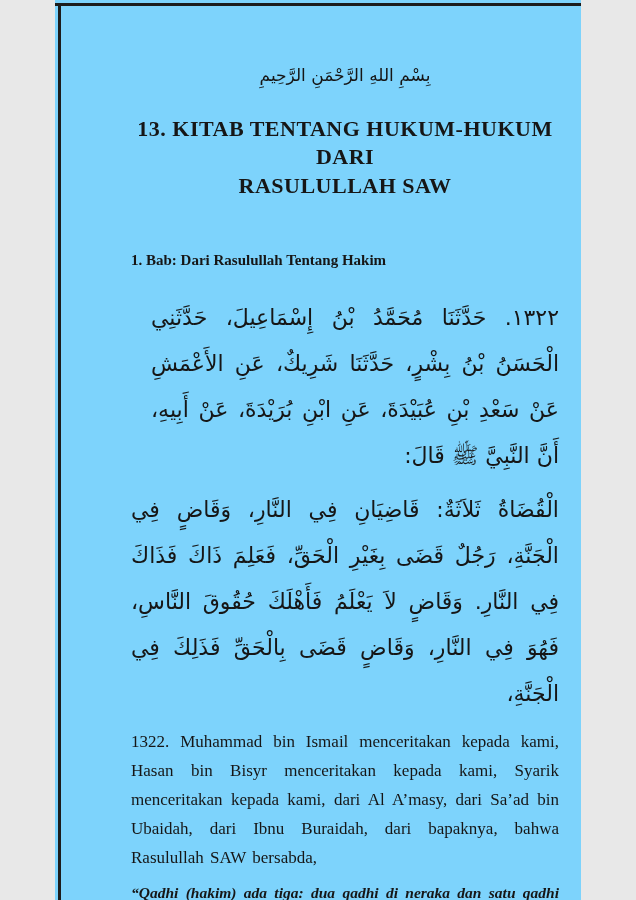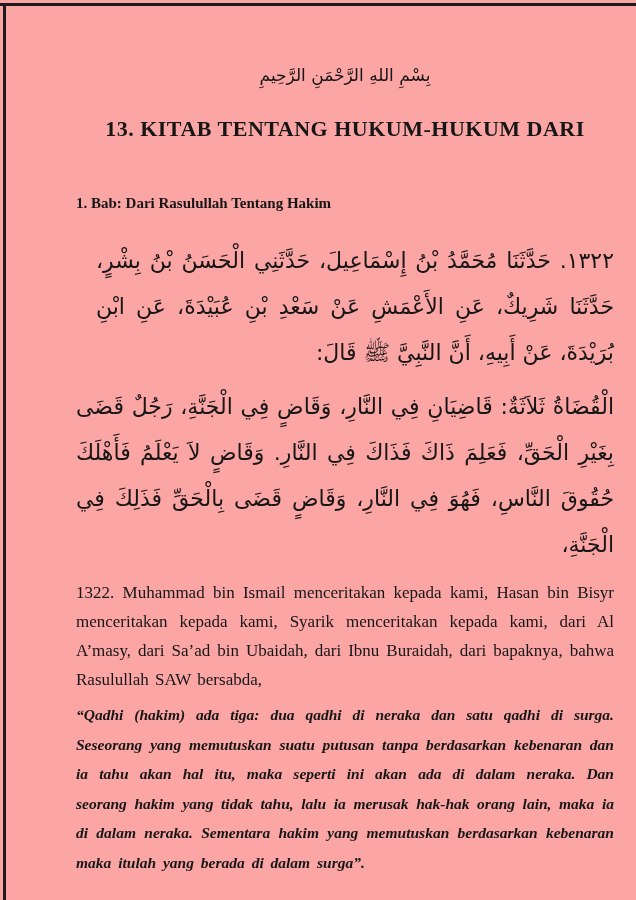--- a/index.html
+++ b/index.html
@@ -3,24 +3,24 @@
 <meta charset="utf-8">
 <style>
   html, body {
     margin: 0;
     padding: 0;
     background: #e8e8e8;
     font-family: "Liberation Serif", serif;
   }
   .page {
     position: relative;
-    width: 636px;
+    width: 526px;
     height: 900px;
     margin: 0 auto;
-    background: #fca5a5;
+    background: #7dd3fc;
     color: #161616;
     overflow: hidden;
     box-sizing: border-box;
   }
   
   .scan-border-top {
     position: absolute;
     top: 3px; left: 0;
     width: 100%; height: 3px;
     background: #1c1c1c;
@@ -107,20 +107,21 @@
   <div class="scan-border-top"></div>
   <div class="scan-border-left"></div>
 
   <div class="content">
 
     <div class="bismillah">بِسْمِ اللهِ الرَّحْمَنِ الرَّحِيمِ</div>
 
 
     <div class="chapter-heading">
       <span>13. KITAB TENTANG HUKUM-HUKUM DARI</span><br>
+      <span>RASULULLAH SAW</span>
     </div>
 
     <div class="bab-heading">1. Bab: Dari Rasulullah Tentang Hakim</div>
 
     <div class="arabic-block arabic-sanad">١٣٢٢. حَدَّثَنَا مُحَمَّدُ بْنُ إِسْمَاعِيلَ، حَدَّثَنِي الْحَسَنُ بْنُ بِشْرٍ، حَدَّثَنَا شَرِيكٌ، عَنِ الأَعْمَشِ عَنْ سَعْدِ بْنِ عُبَيْدَةَ، عَنِ ابْنِ بُرَيْدَةَ، عَنْ أَبِيهِ، أَنَّ النَّبِيَّ ﷺ قَالَ:</div>
 
     <div class="arabic-block arabic-matn">الْقُضَاةُ ثَلاَثَةٌ: قَاضِيَانِ فِي النَّارِ، وَقَاضٍ فِي الْجَنَّةِ، رَجُلٌ قَضَى بِغَيْرِ الْحَقِّ، فَعَلِمَ ذَاكَ فَذَاكَ فِي النَّارِ. وَقَاضٍ لاَ يَعْلَمُ فَأَهْلَكَ حُقُوقَ النَّاسِ، فَهُوَ فِي النَّارِ، وَقَاضٍ قَضَى بِالْحَقِّ فَذَلِكَ فِي الْجَنَّةِ،</div>
 
     <div class="latin-para">1322. Muhammad bin Ismail menceritakan kepada kami, Hasan bin Bisyr menceritakan kepada kami, Syarik menceritakan kepada kami, dari Al A’masy, dari Sa’ad bin Ubaidah, dari Ibnu Buraidah, dari bapaknya, bahwa Rasulullah SAW bersabda,</div>
 

